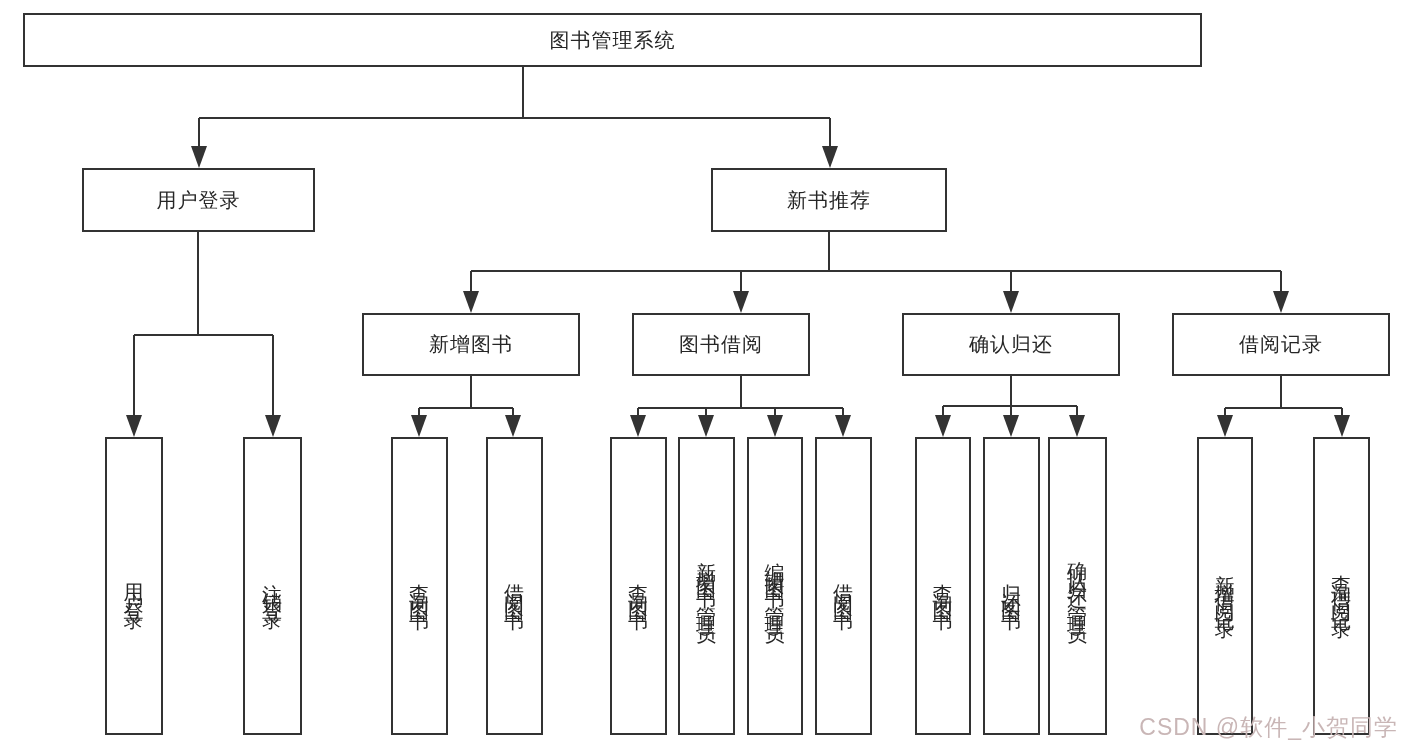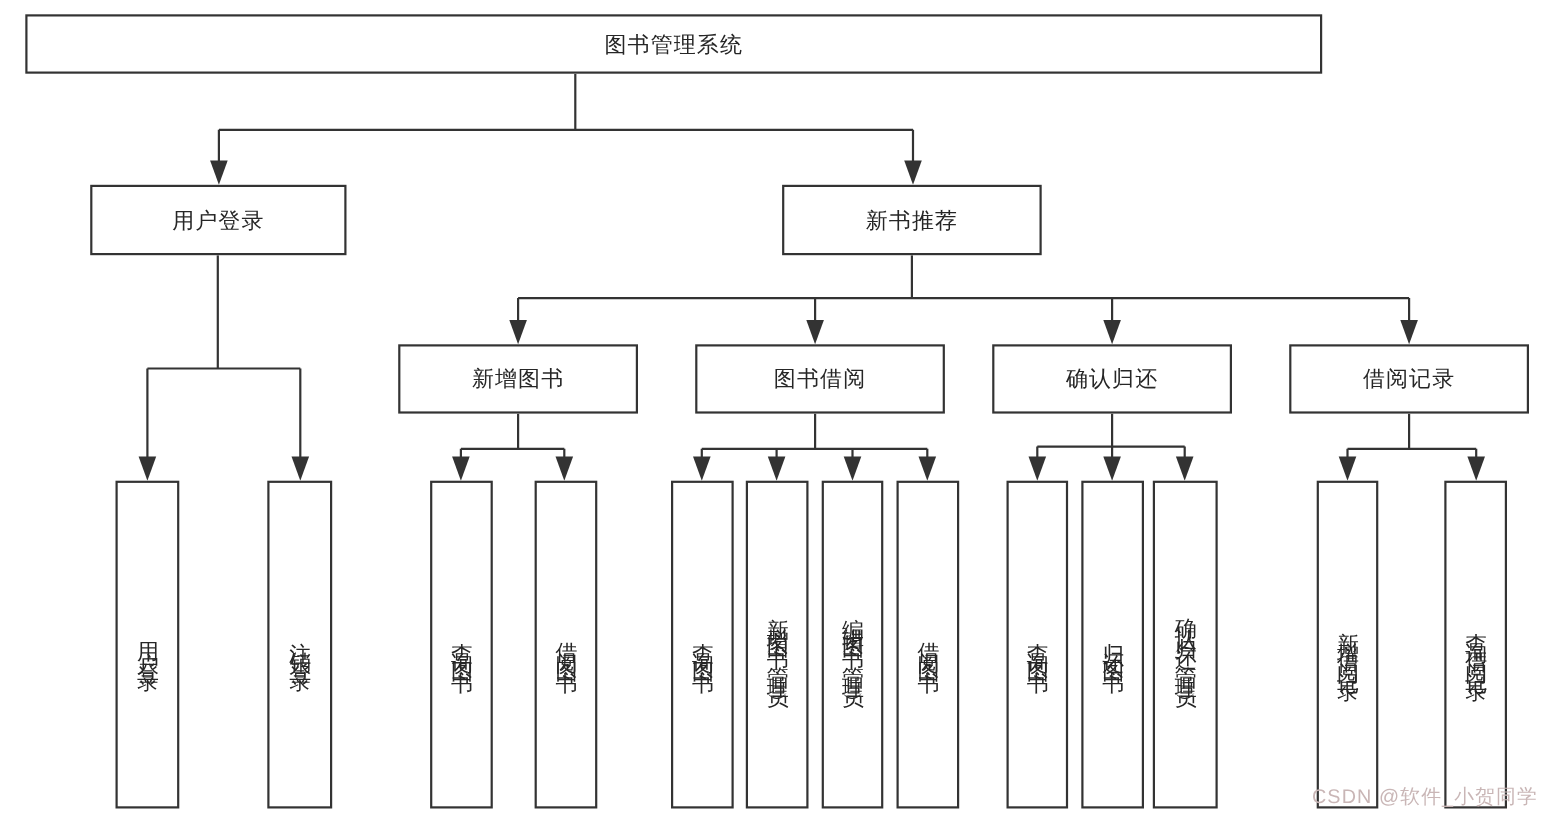--- a/index.html
+++ b/index.html
@@ -14,21 +14,21 @@
     border:2px solid #333333; display:flex; align-items:center; justify-content:center;
     z-index:2; font-size:20px; color:#262626; letter-spacing:1px;
   }
   .leaf { top:437px; height:298px; }
   .leaf .vtext {
     writing-mode:vertical-rl; text-orientation:mixed;
     letter-spacing:9px; font-size:20px; line-height:1; white-space:nowrap;
   }
   #watermark {
     position:absolute; top:712px; right:7px; z-index:3;
-    font-size:18px; color:#c9b6b6; letter-spacing:1px; white-space:nowrap;
+    font-size:23px; color:#c9b6b6; letter-spacing:1px; white-space:nowrap;
   }
 </style>
 </head>
 <body>
 
 <div id="stage">
 
   <svg id="connectors" width="1405" height="747" viewBox="0 0 1405 747">
     <g stroke="#333333" stroke-width="2" fill="none">
 
@@ -76,21 +76,21 @@
   <div class="node" style="left:82px; top:168px; width:233px; height:64px;">
     <span>用户登录</span>
   </div>
   <div class="node" style="left:711px; top:168px; width:236px; height:64px;">
     <span>新书推荐</span>
   </div>
 
   <div class="node" style="left:362px; top:313px; width:218px; height:63px;">
     <span>新增图书</span>
   </div>
-  <div class="node" style="left:632px; top:313px; width:227px; height:63px;">
+  <div class="node" style="left:632px; top:313px; width:178px; height:63px;">
     <span>图书借阅</span>
   </div>
   <div class="node" style="left:902px; top:313px; width:218px; height:63px;">
     <span>确认归还</span>
   </div>
   <div class="node" style="left:1172px; top:313px; width:218px; height:63px;">
     <span>借阅记录</span>
   </div>
 
   <div class="node leaf" style="left:105px; width:58px;">

